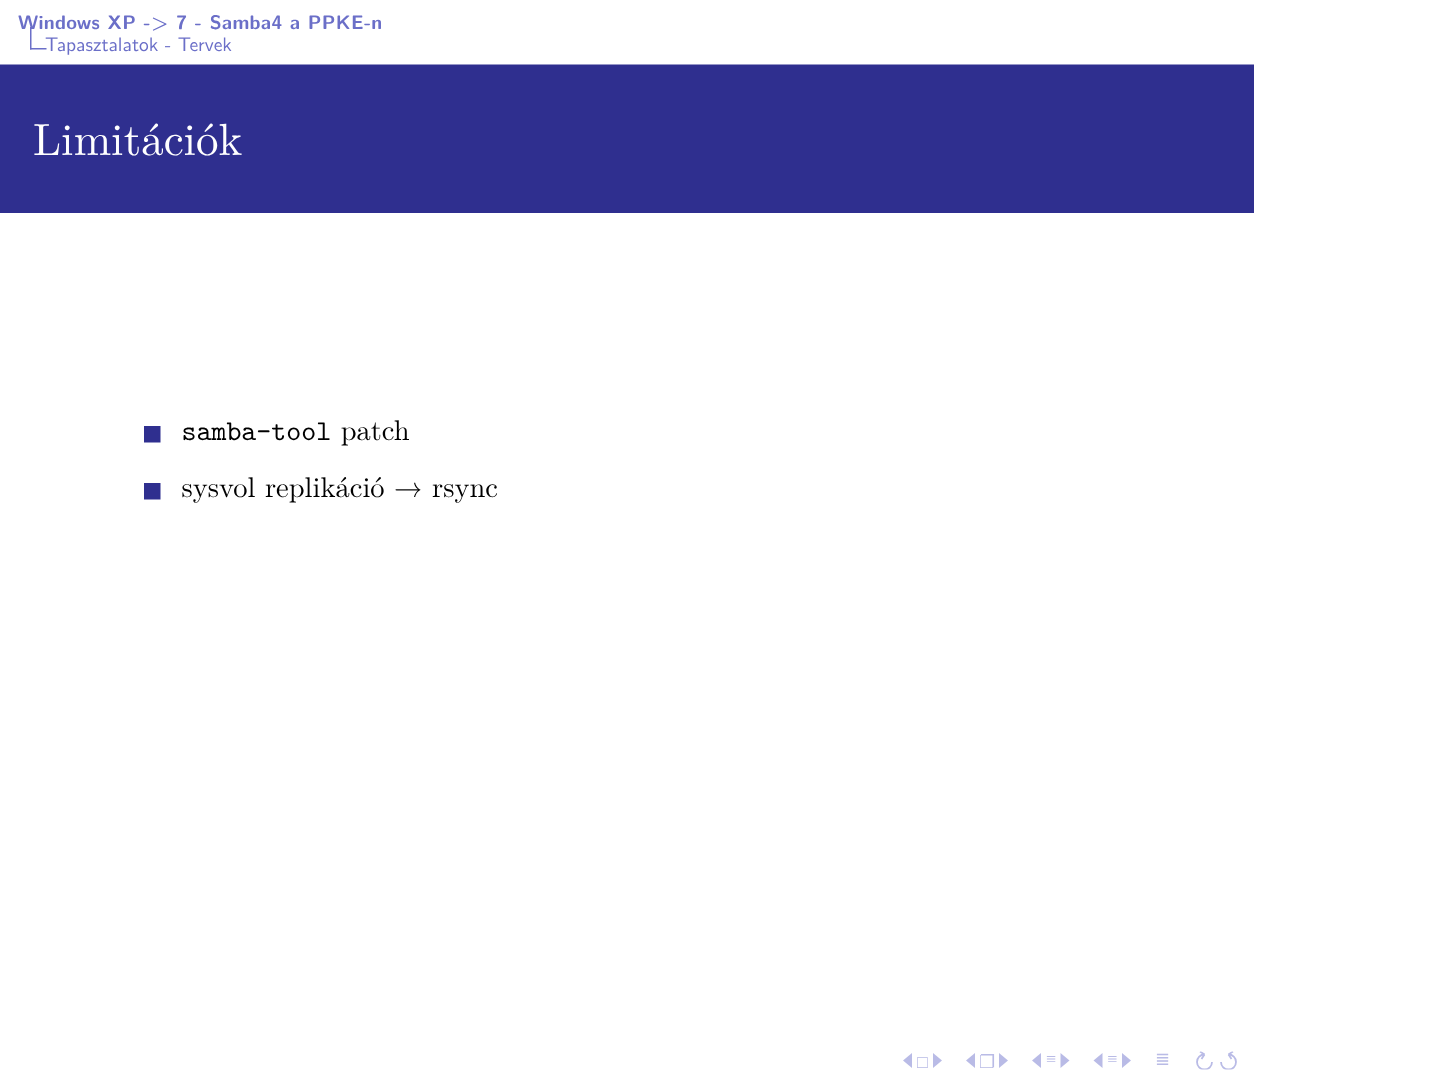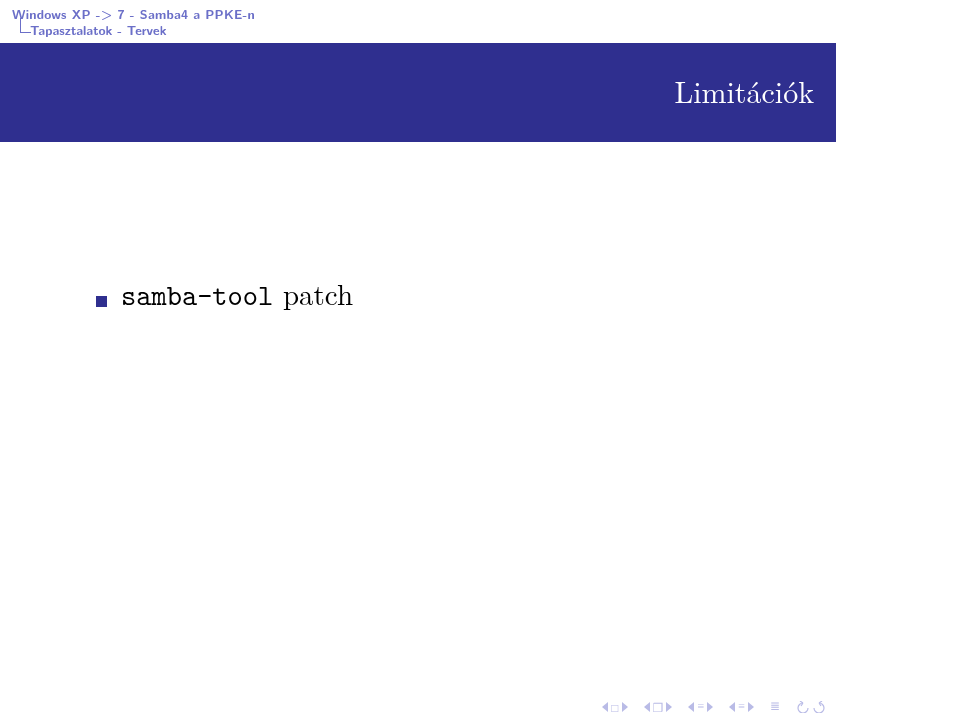--- a/index.html
+++ b/index.html
@@ -24,21 +24,21 @@
     line-height: 1.25;
   }
   .crumb-line1 {
     color: #6b6fc8;
     font-weight: 700;
     font-size: 13px;
     letter-spacing: 0.2px;
   }
   .crumb-line2 {
     color: #6b6fc8;
-    font-weight: 700;
+    font-weight: 400;
     font-size: 13px;
     padding-left: 18px;
     position: relative;
   }
   .crumb-elbow {
     position: absolute;
     left: 8px;
     top: -4px;
     width: 10px;
     height: 14px;
@@ -47,25 +47,24 @@
   }
   .titlebar {
     background: #2f2f8f;
     color: #ffffff;
     padding: 26px 22px 30px 22px;
   }
   .title {
     font-size: 30px;
     font-weight: 400;
     font-family: "Latin Modern Roman", "CMU Serif", Georgia, serif;
-    text-align: right;
   }
   .body {
     padding: 130px 118px 0 96px;
-    font-size: 29px;
+    font-size: 19px;
     font-family: "Latin Modern Roman", "CMU Serif", Georgia, serif;
   }
   .item {
     display: flex;
     align-items: baseline;
     margin-bottom: 10px;
   }
   .bullet {
     width: 11px;
     height: 11px;
@@ -140,20 +139,24 @@
     <div class="title">Limitációk</div>
   </div>
 
   <div class="body">
     <div class="item">
       <span class="bullet"></span>
       <span>
         <span class="tt">samba-tool</span><span> patch</span>
       </span>
     </div>
+    <div class="item">
+      <span class="bullet"></span>
+      <span>sysvol replikáció → rsync</span>
+    </div>
   </div>
 
   <div class="navbar">
     <span class="navgroup">
       <span class="tri tri-left"></span>
       <span class="navicon">□</span>
       <span class="tri tri-right"></span>
     </span>
     <span class="navgroup">
       <span class="tri tri-left"></span>

